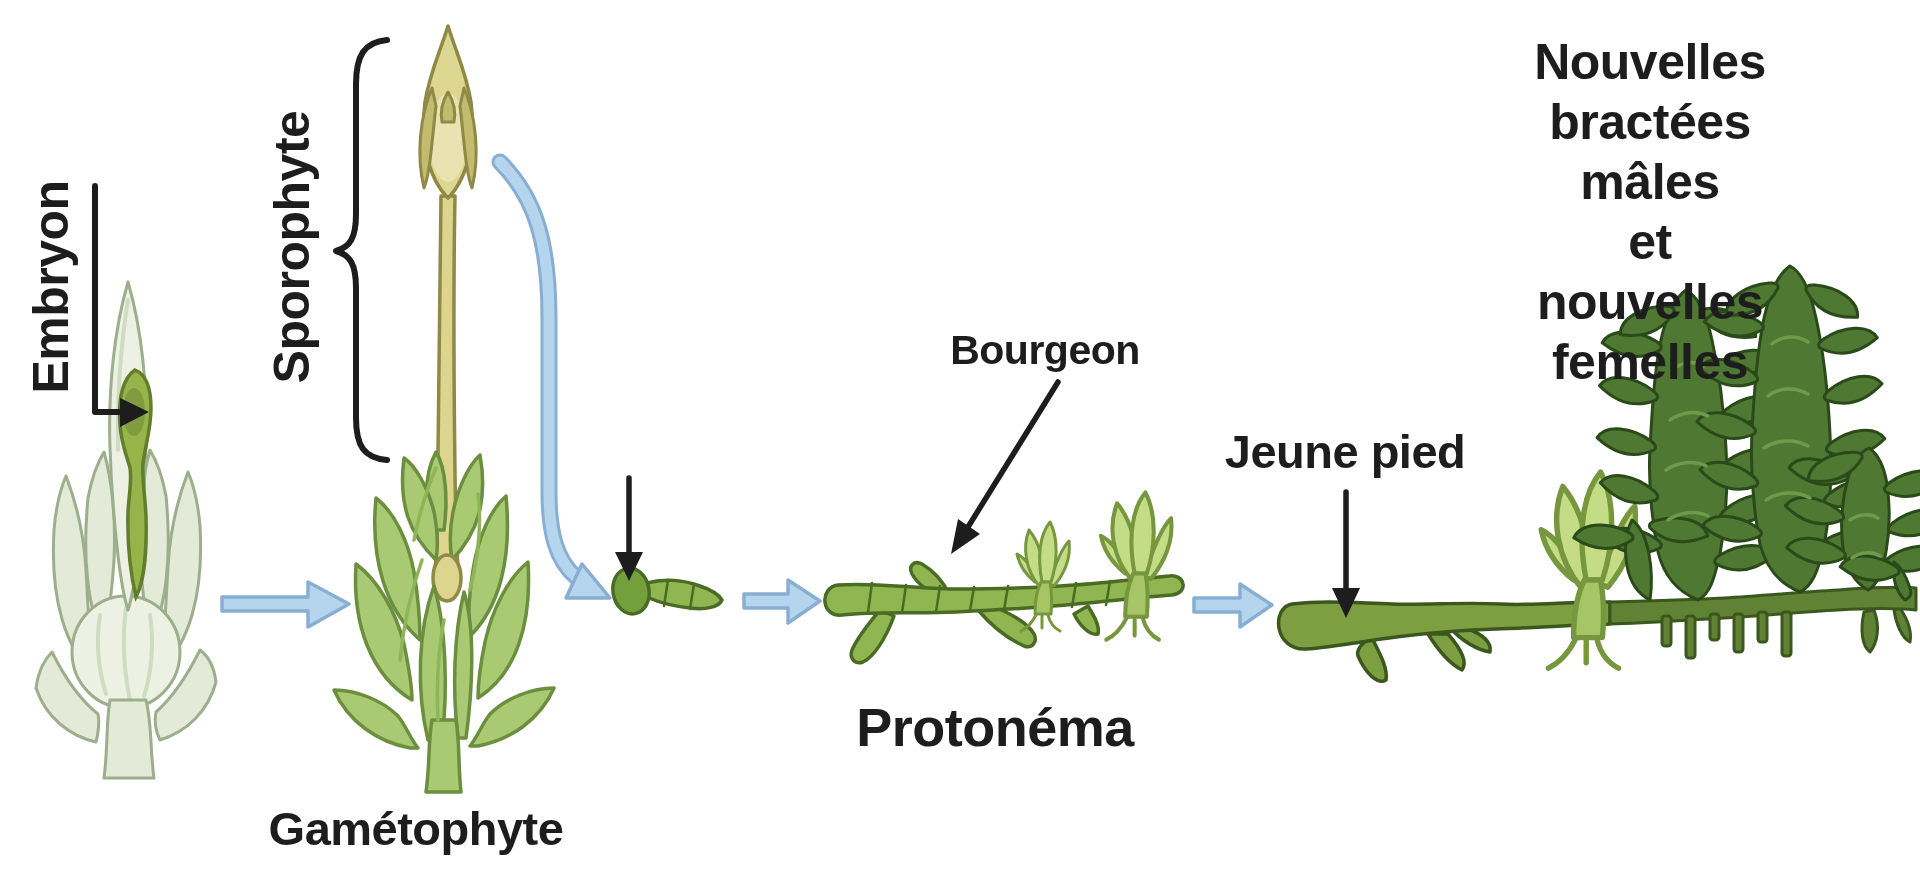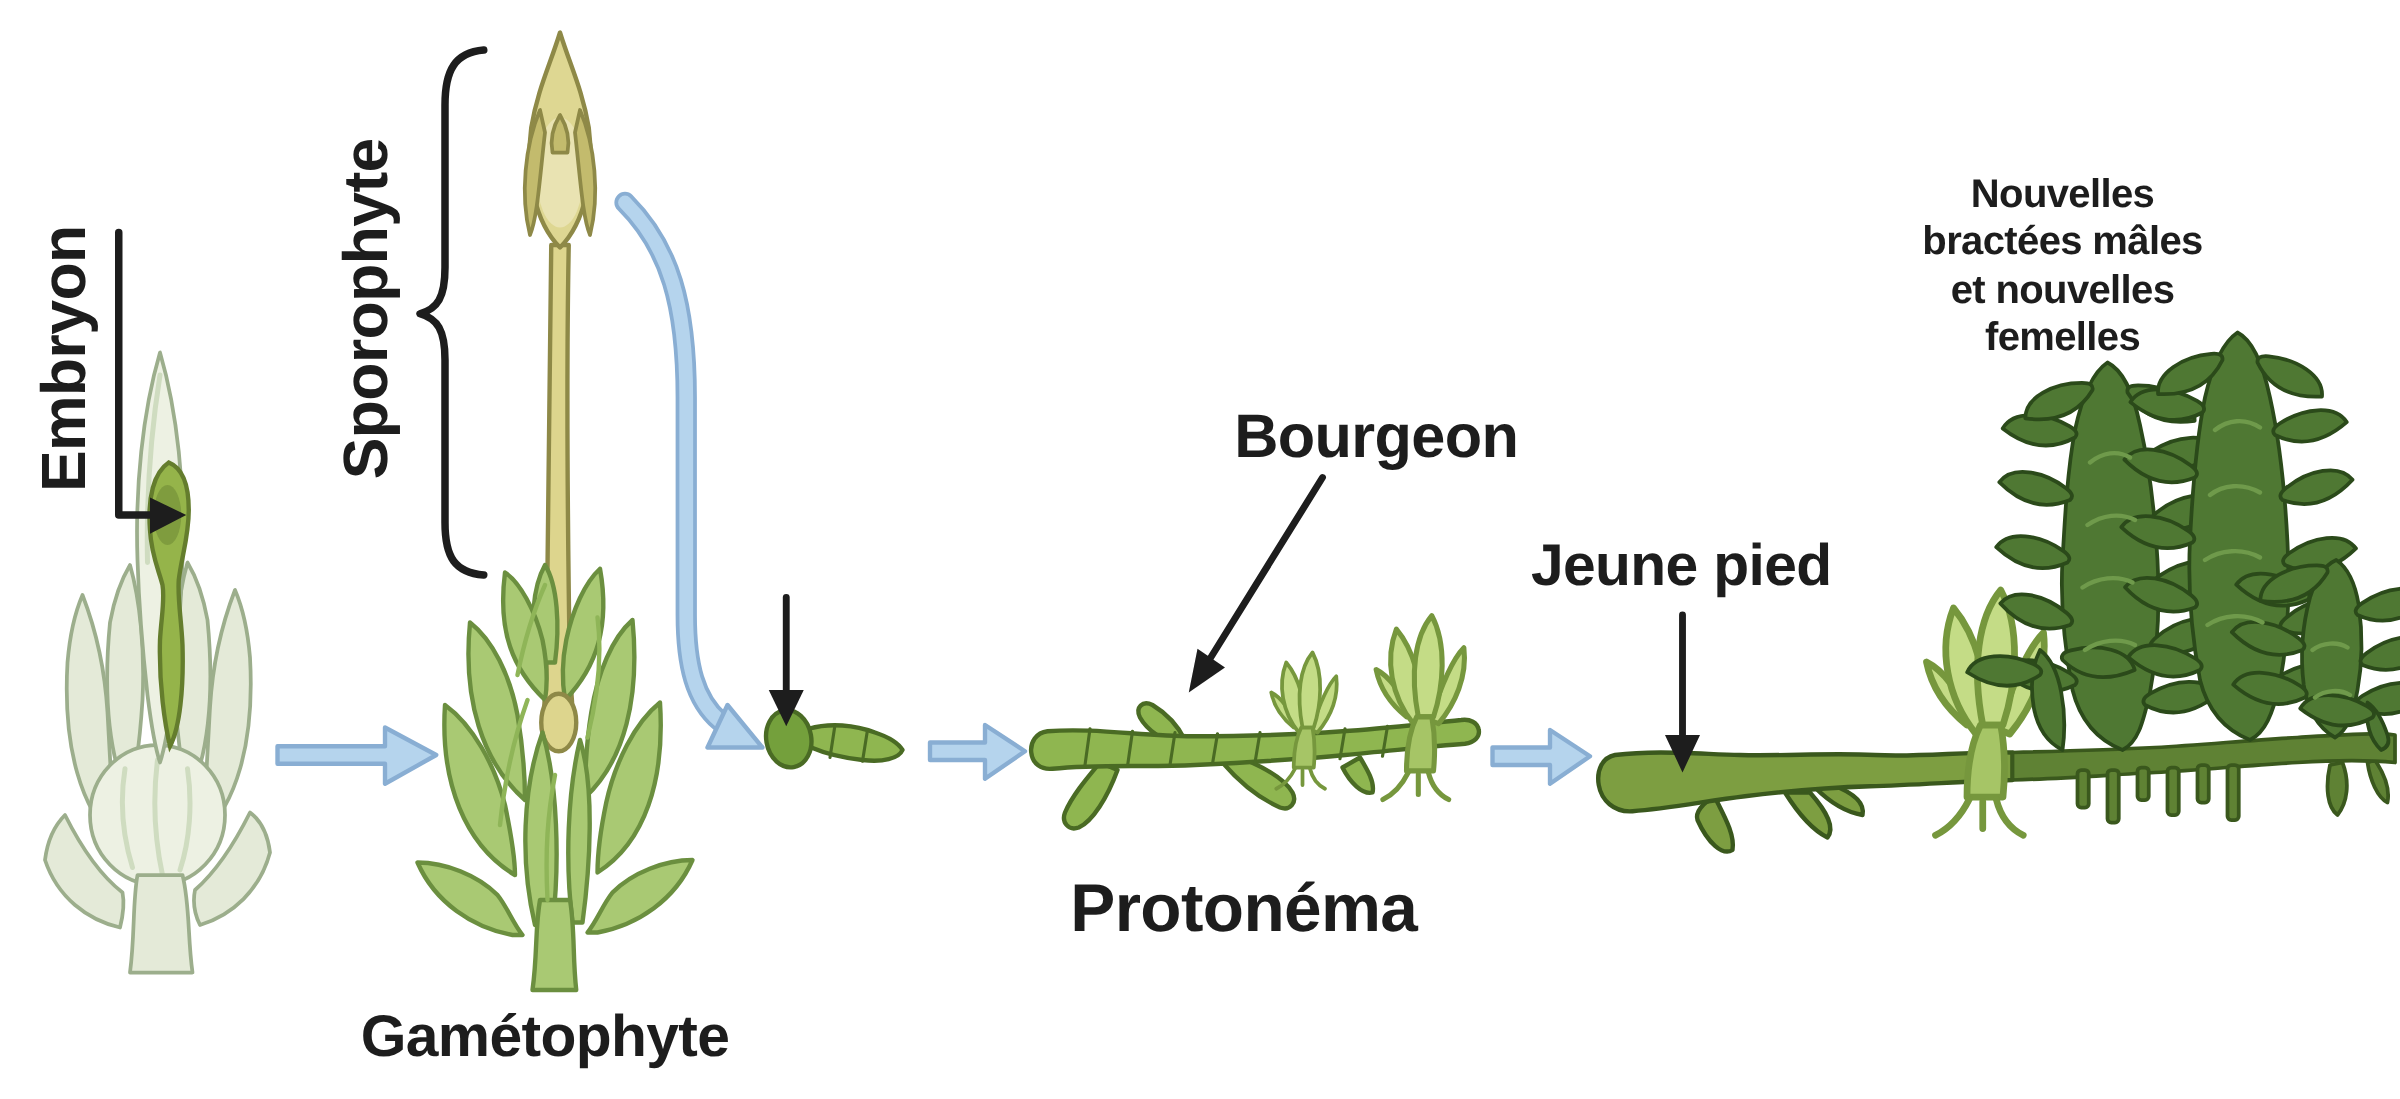--- a/index.html
+++ b/index.html
@@ -228,25 +228,25 @@
     <g>
       <path class="blk-thin" d="M1346,492 L1346,592"></path>
       <path class="blk-head" d="M1332,588 L1360,588 L1346,618 Z"></path>
     </g>
   </svg>
 
   <div class="label vertical" style="left:52px;top:287px;font-size:50px">Embryon</div>
 
   <div class="label vertical" style="left:293px;top:247px;font-size:50px">Sporophyte</div>
 
-  <div class="label" style="left:436px;top:829px;font-size:47px">Gamétophyte</div>
-
-
-  <div class="label" style="left:1101px;top:350px;font-size:49px">Bourgeon</div>
+  <div class="label" style="left:416px;top:829px;font-size:47px">Gamétophyte</div>
+
+
+  <div class="label" style="left:1045px;top:350px;font-size:41px">Bourgeon</div>
 
   <div class="label" style="left:995px;top:727px;font-size:54px">Protonéma</div>
 
   <div class="label" style="left:1345px;top:452px;font-size:47px">Jeune pied</div>
 
-  <div class="label" style="left:1650px;top:212px;font-size:32px;line-height:1.2">Nouvelles bractées mâles
+  <div class="label" style="left:1650px;top:212px;font-size:50px;line-height:1.2">Nouvelles bractées mâles
 et nouvelles femelles</div>
 
 </div>
 
 </body></html>

